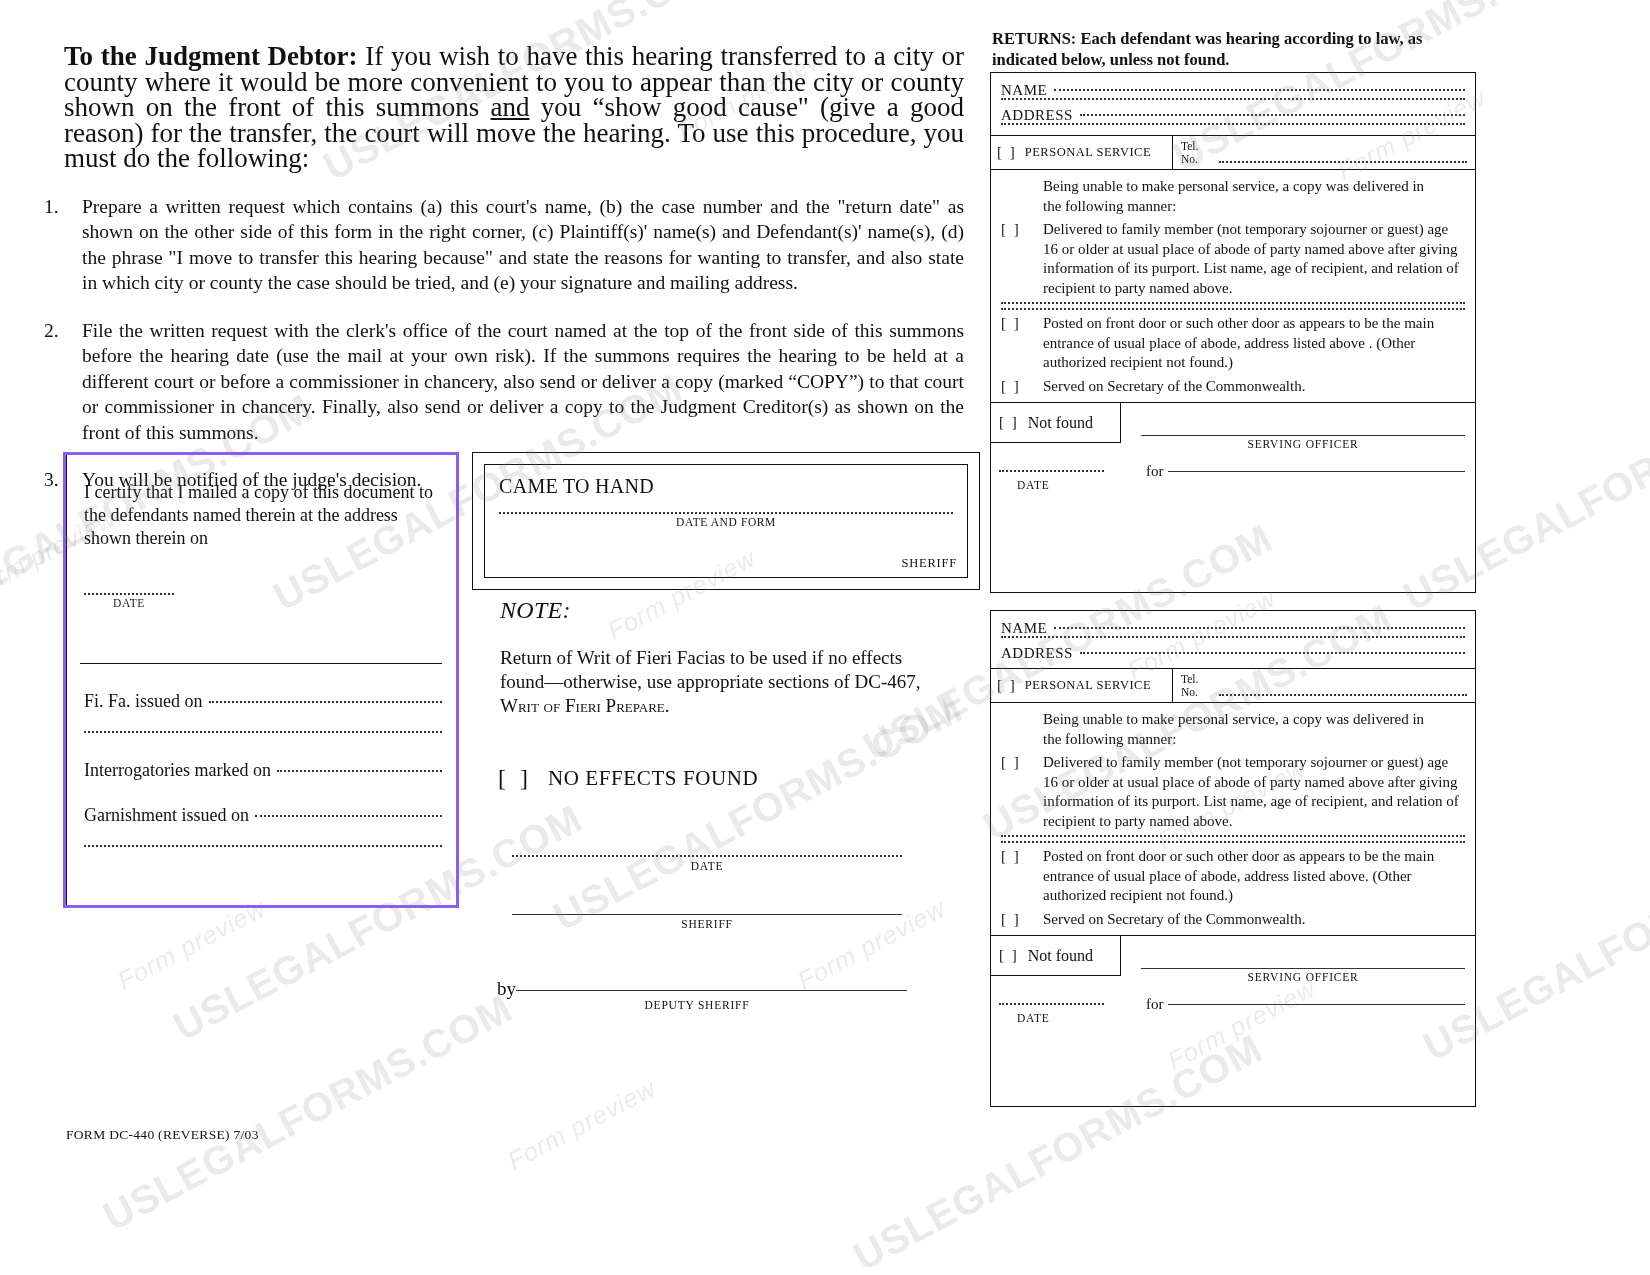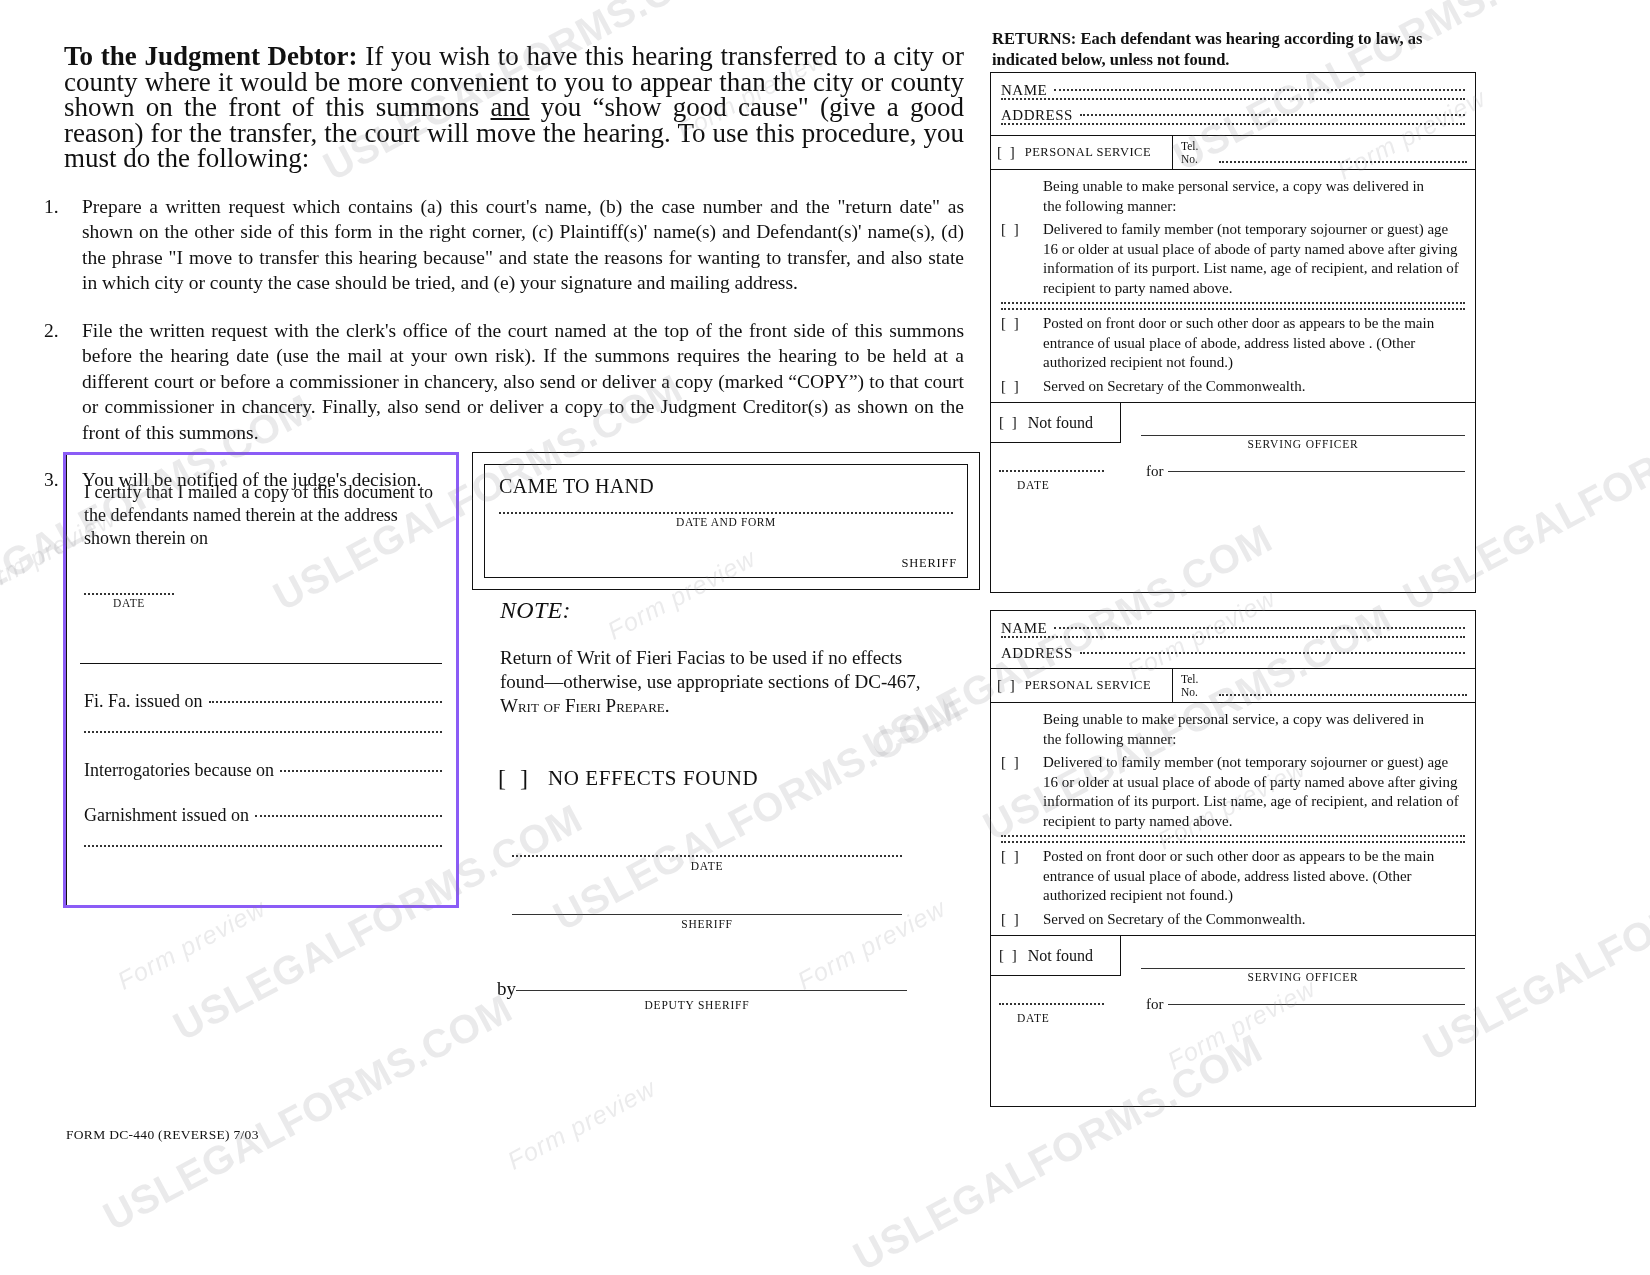--- a/index.html
+++ b/index.html
@@ -210,21 +210,21 @@
 
     <div class="issued-block">
       <div class="issued-row">
         <span class="lab">Fi. Fa. issued on</span>
         <span class="fill"></span>
       </div>
       <div class="issued-row full">
         <span class="fill"></span>
       </div>
       <div class="issued-row">
-        <span class="lab">Interrogatories because on</span>
+        <span class="lab">Interrogatories marked on</span>
         <span class="fill"></span>
       </div>
       <div class="issued-row">
         <span class="lab">Garnishment issued on</span>
         <span class="fill"></span>
       </div>
       <div class="issued-row full">
         <span class="fill"></span>
       </div>
     </div>

